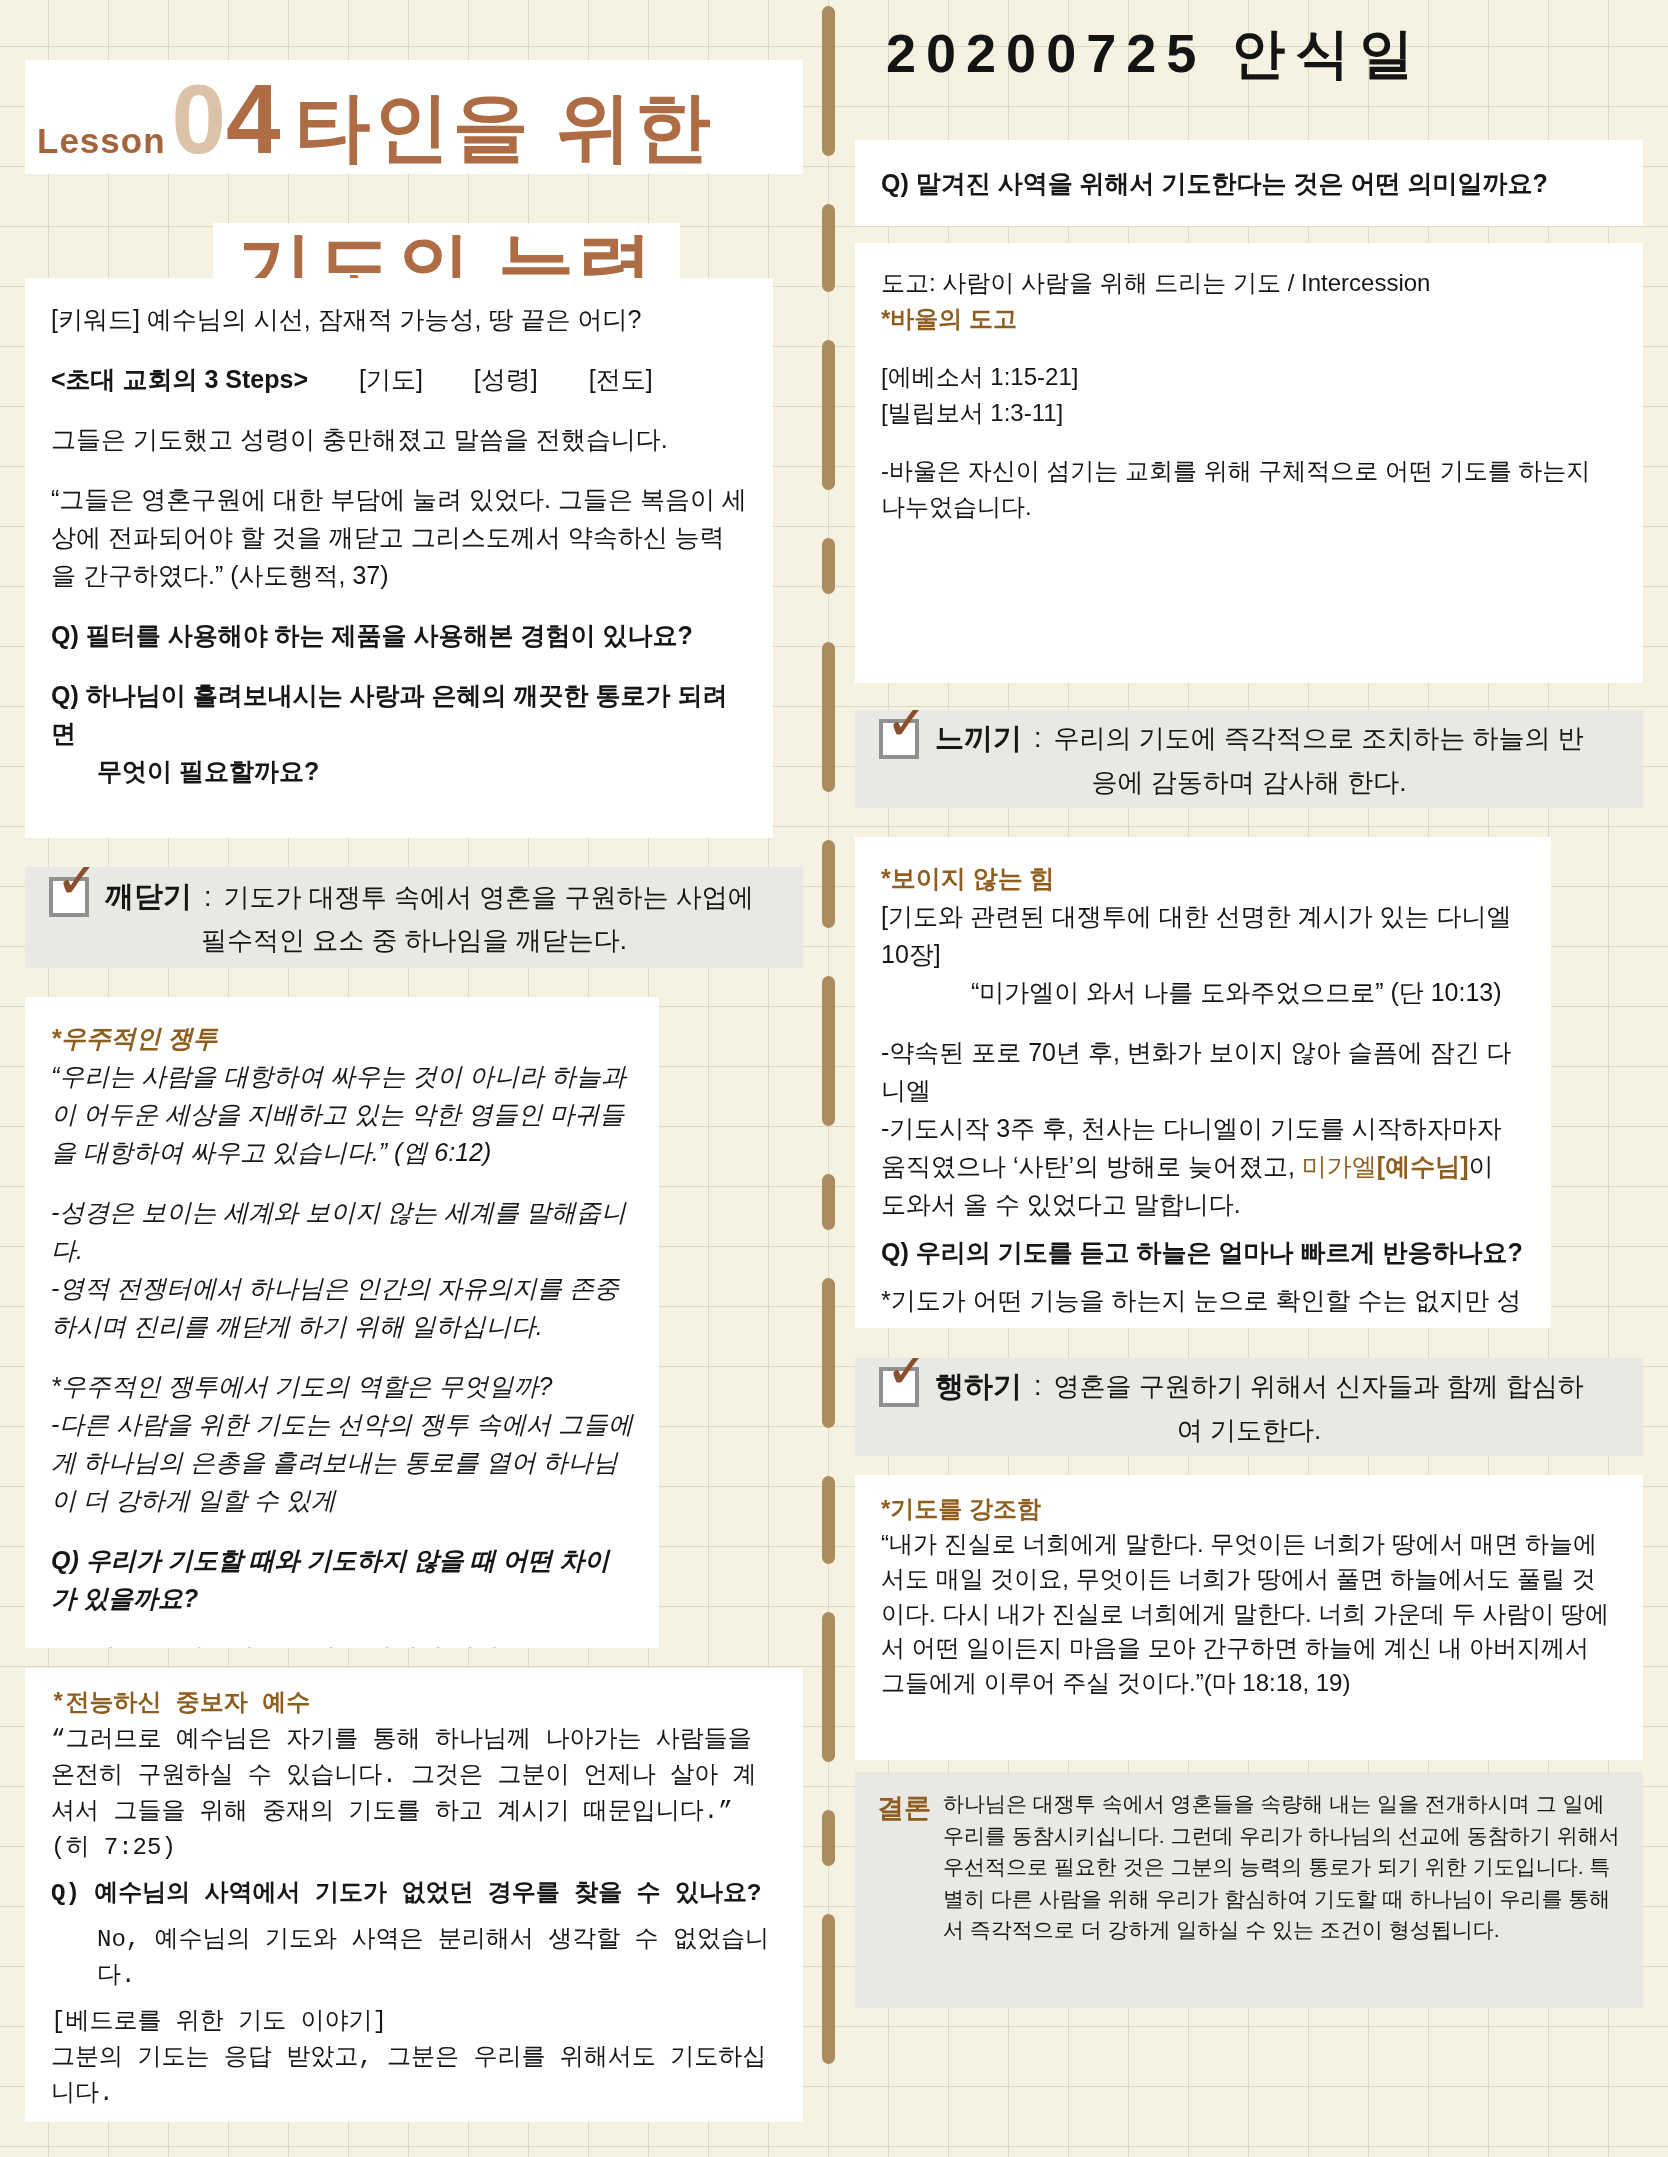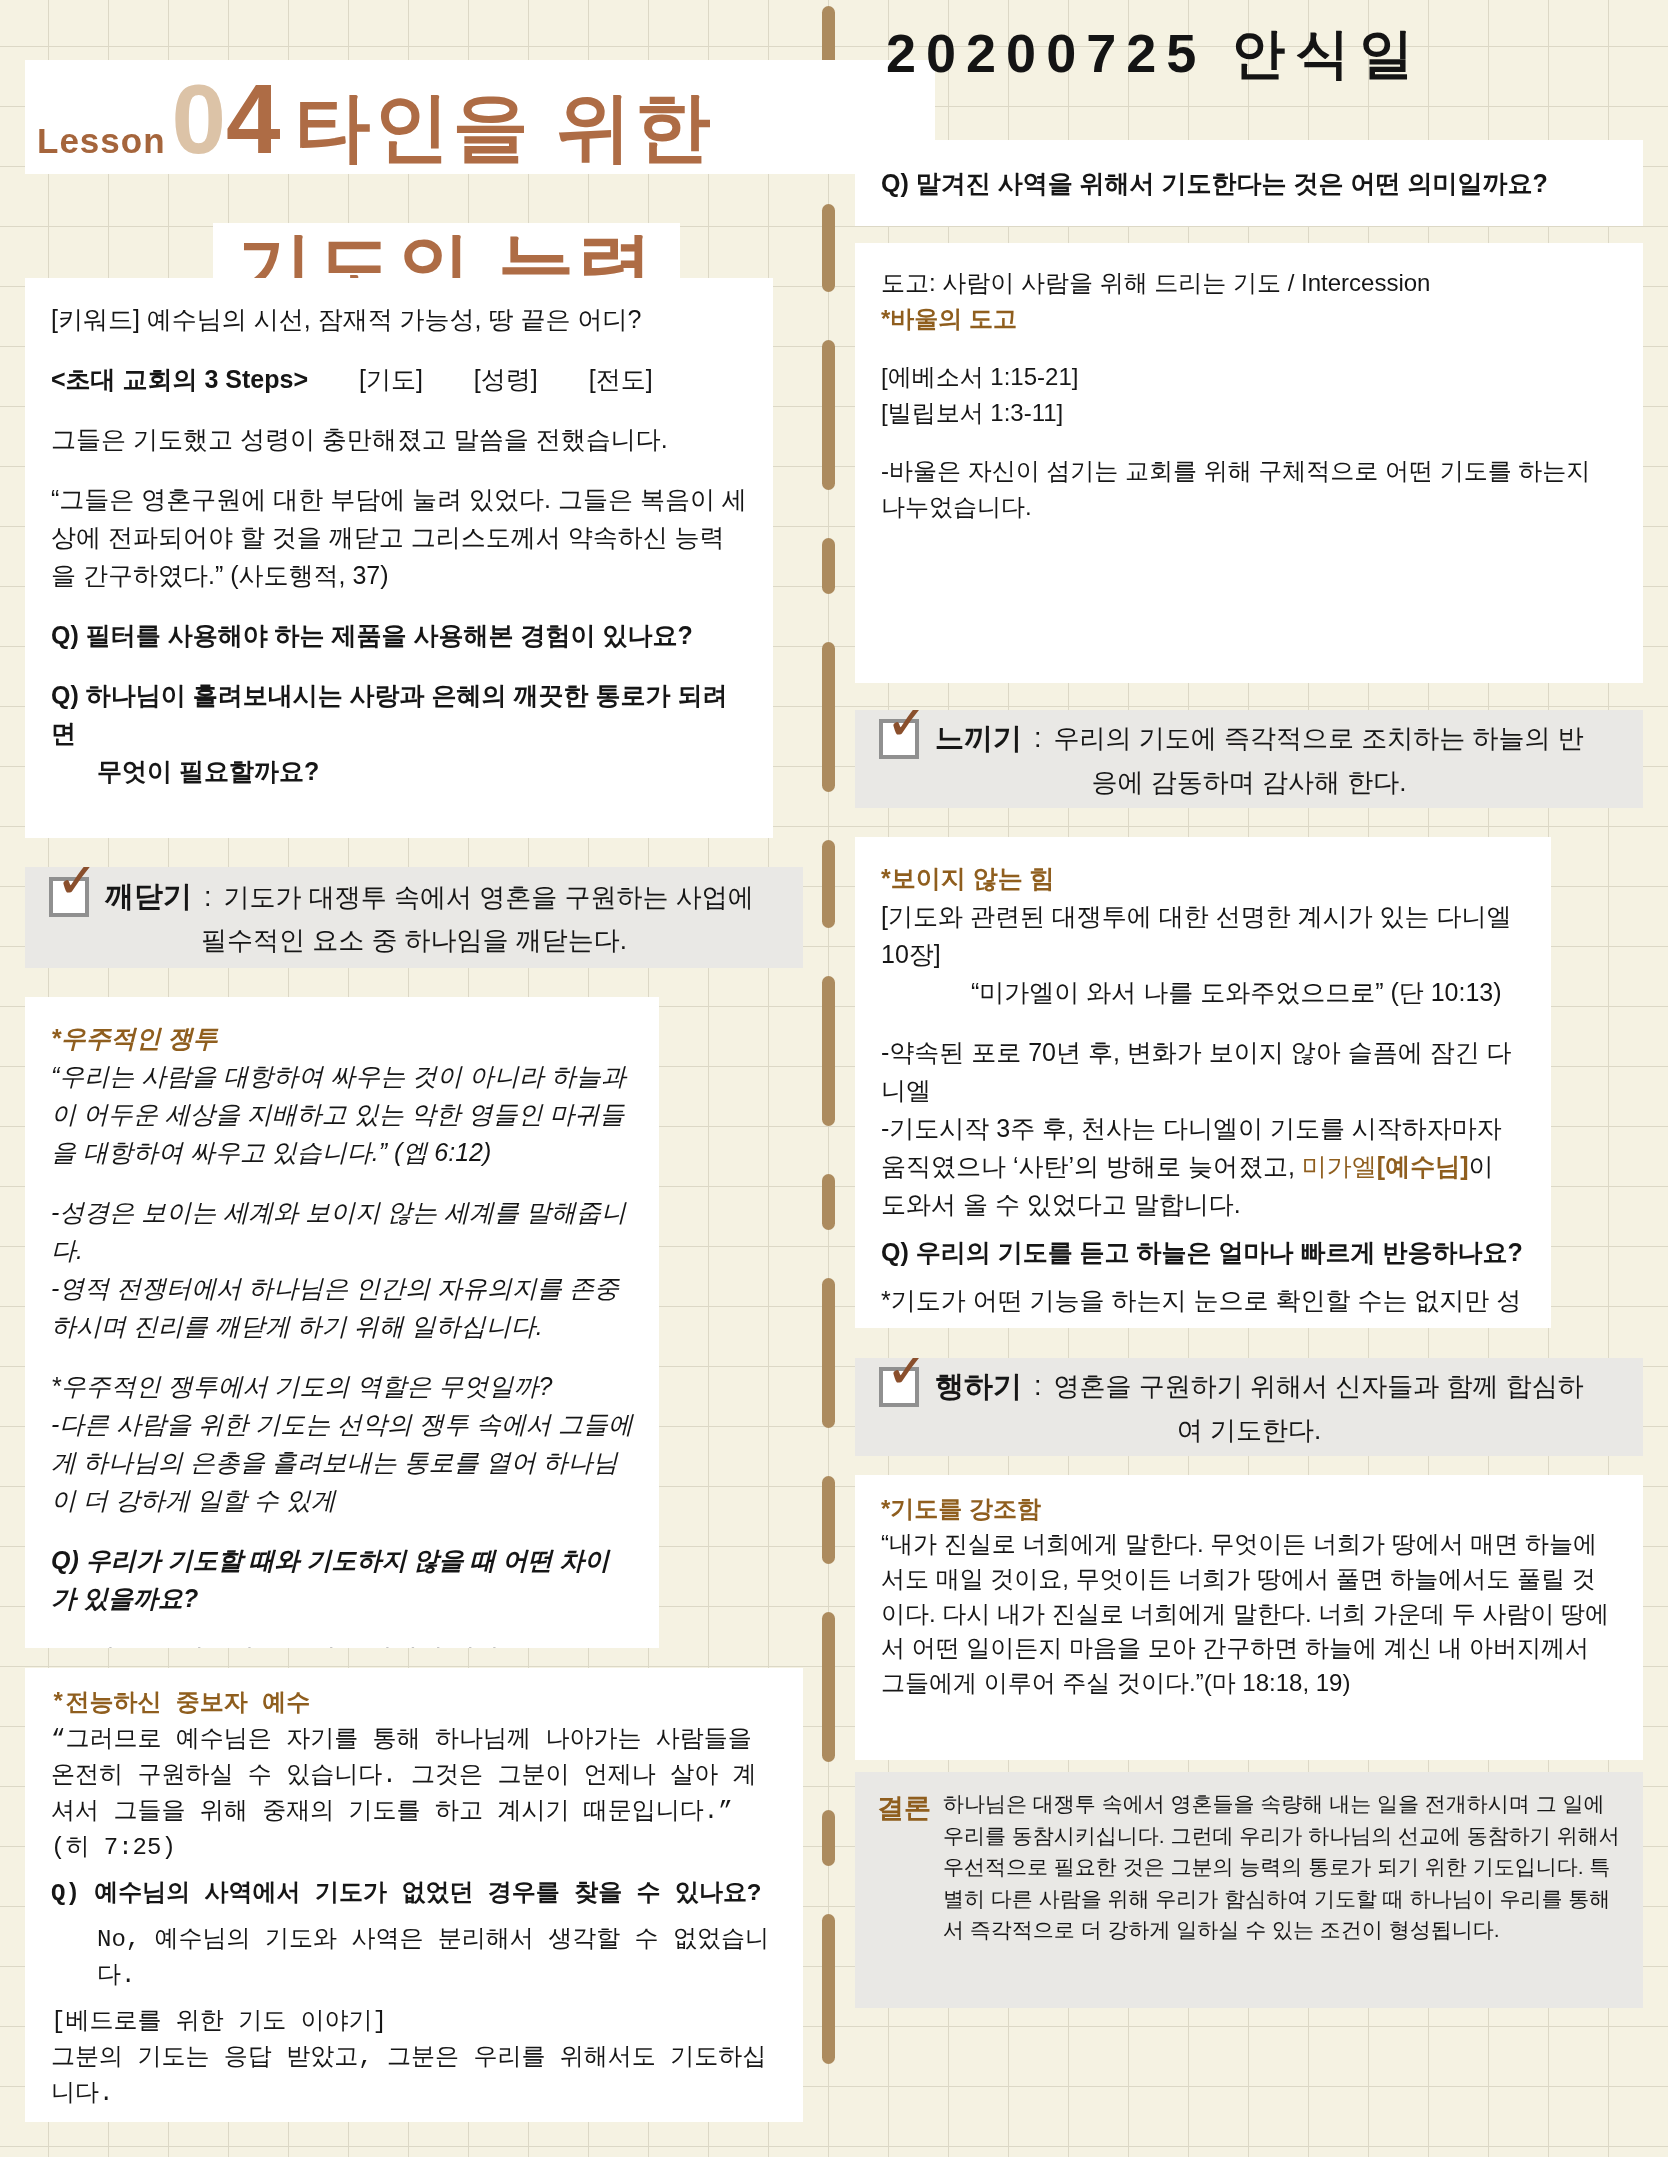--- a/index.html
+++ b/index.html
@@ -70,21 +70,21 @@
       <i></i>
       <i></i>
       <i></i>
       <i></i>
       <i></i>
       <i></i>
       <i></i>
       <i></i>
   </div>
 
-  <div class="abs title1" style="left:25px;top:60px;width:910px;">
+  <div class="abs title1" style="left:25px;top:60px;width:778px;">
     <span class="lesson">Lesson</span>
     <span class="num"><span class="zero">0</span><span class="four">4</span></span>
     <span class="big" style="margin-left:14px;">타인을 위한</span>
   </div>
   <div class="abs title2" style="left:213px;top:182px;margin-top:41px;">
     <span class="big">기도의 능력</span>
   </div>
 
   <div class="abs date" style="left:886px;top:18px;">20200725 안식일</div>
 

